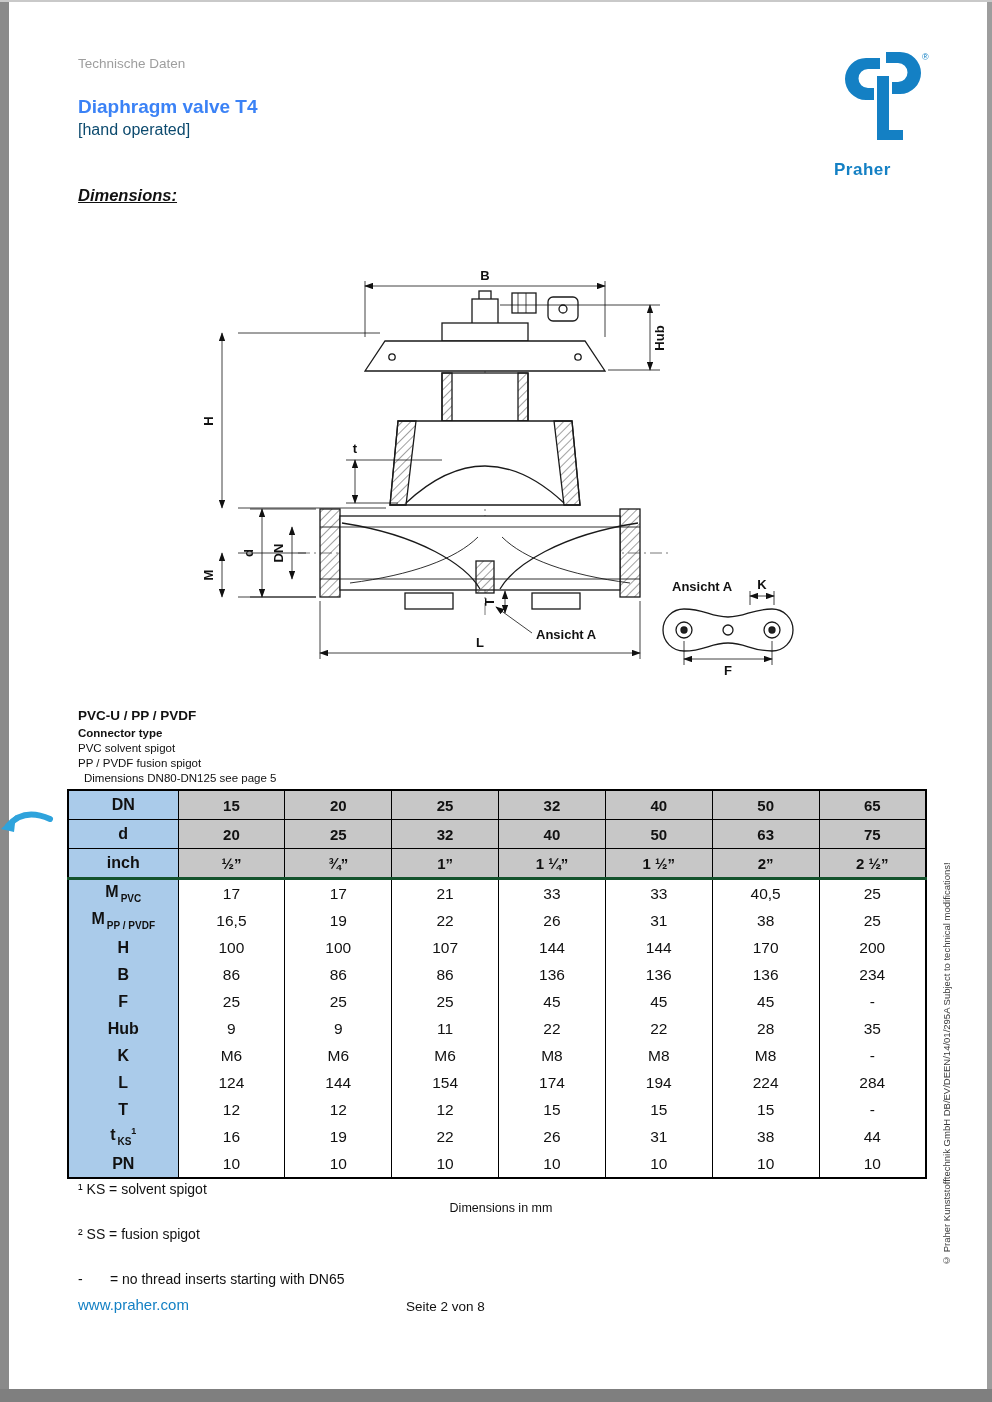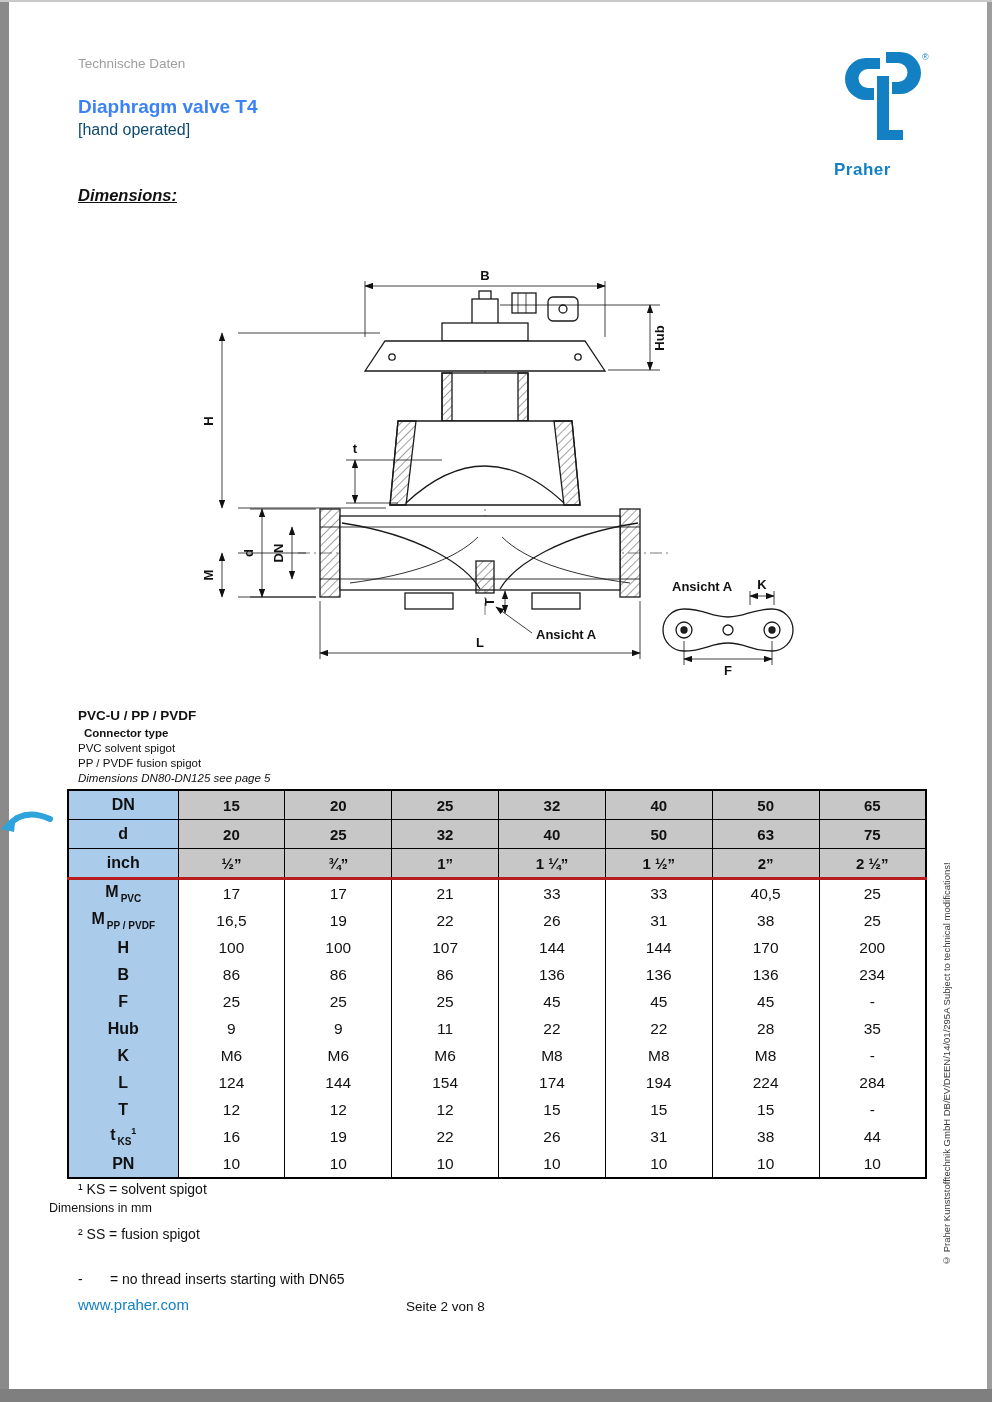--- a/index.html
+++ b/index.html
@@ -21,40 +21,40 @@
 
   .section-title{position:absolute;left:78px;top:186px;font-size:16.5px;font-weight:bold;
                  font-style:italic;text-decoration:underline;}
 
   .drawing{position:absolute;left:180px;top:253px;width:640px;height:430px;}
   .drawing .dim{font:bold 13px "Liberation Sans",sans-serif;fill:#111;}
   .drawing .callout{font:bold 13px "Liberation Sans",sans-serif;fill:#111;}
 
   .intro{position:absolute;left:78px;top:708px;font-size:11.5px;line-height:15px;}
   .intro .material{font-size:13.5px;font-weight:bold;margin-bottom:3px;}
-  .intro .connector{font-weight:bold;margin-left:6px;}
-  .intro .note{font-style:italic;}
+  .intro .connector{font-weight:bold;}
+  .intro .note{margin-left:6px;}
 
   .annotation{position:absolute;left:0px;top:804px;width:54px;height:36px;}
 
   .dims-table{position:absolute;left:67px;top:789px;width:860px;border-collapse:collapse;
               table-layout:fixed;border:2px solid #000;}
   .dims-table th,.dims-table td{border-left:1px solid #000;text-align:center;padding:0;
               vertical-align:middle;}
   .dims-table tr > :first-child{border-left:2px solid #000;}
   .hdr-row th,.hdr-row td{border-top:1px solid #000;height:28px;}
   .hdr-row td{background:#c7c7c7;font-weight:bold;font-size:15px;}
   .lbl{background:#aacbea;font-weight:bold;font-size:16px;}
-  .thick-bottom th,.thick-bottom td{border-bottom:3px solid #b91c1c;}
+  .thick-bottom th,.thick-bottom td{border-bottom:3px solid #14532d;}
   .body-row td{height:27px;font-size:15.5px;background:#fff;}
   .body-row th{height:27px;}
   .lbl sub{font-size:10px;margin-left:2px;}
   .lbl sup{font-size:9px;}
 
-  .units-note{position:absolute;left:49px;top:1201px;width:860px;text-align:left;font-size:12.5px;}
+  .units-note{position:absolute;left:71px;top:1201px;width:860px;text-align:center;font-size:12.5px;}
   .footnotes{position:absolute;left:78px;top:1152px;font-size:14px;line-height:15px;white-space:pre;}
 
   .side-note{position:absolute;left:941px;top:840px;height:448px;writing-mode:vertical-rl;
              transform:rotate(180deg);font-size:9.5px;color:#3a3a3a;text-align:center;}
 
   .footer-link{position:absolute;left:78px;top:1296px;font-size:15px;color:#1480c4;
                text-decoration:none;cursor:pointer;}
   .footer-page{position:absolute;left:406px;top:1299px;font-size:13.5px;}
 </style>
 </head>

